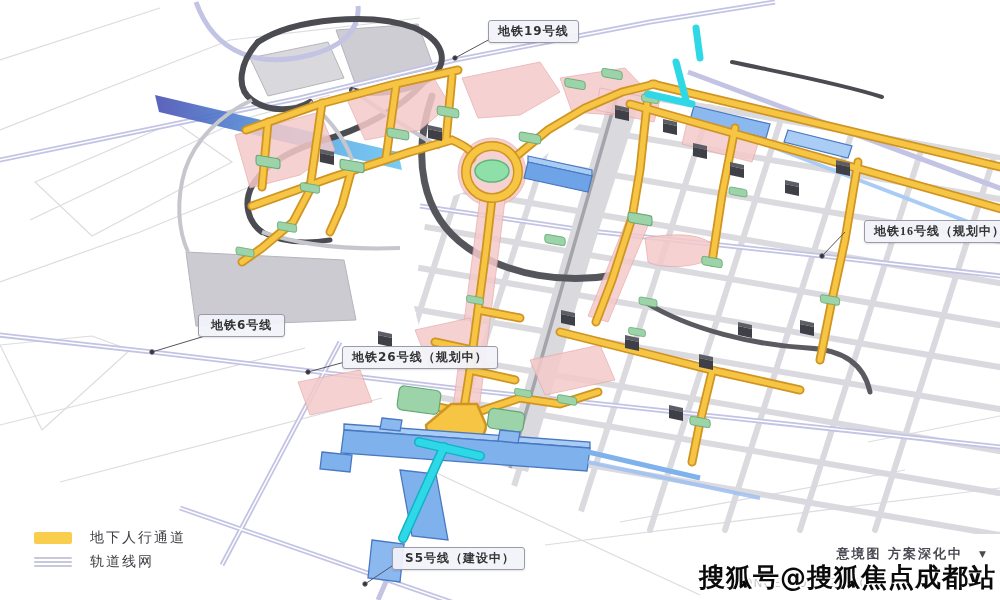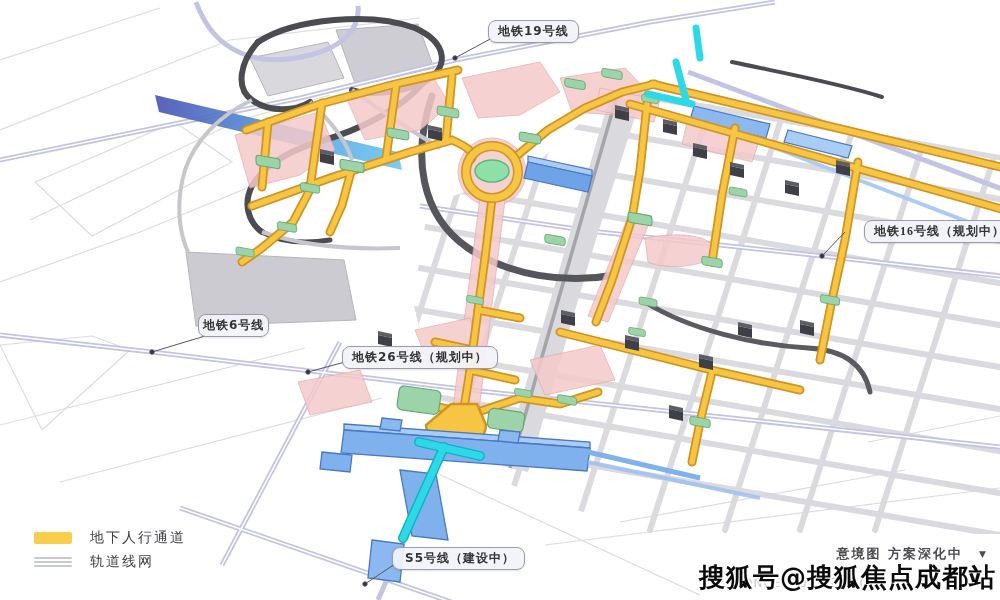--- a/index.html
+++ b/index.html
@@ -1,23 +1,23 @@
 <!DOCTYPE html>
 <html><head>
 <meta charset="utf-8">
 <style>
   html,body{margin:0;padding:0;background:#fff;}
   .stage{position:relative;width:1000px;height:600px;overflow:hidden;background:#fff;
          font-family:"DejaVu Sans","Liberation Sans",sans-serif;}
   .stage svg{position:absolute;left:0;top:0;}
   
   .map-label{position:absolute;background:rgba(242,242,250,0.94);border:1px solid #9a9aa8;
-             border-radius:8px;padding:2px 9px;font-size:12px;font-weight:bold;color:#333;
+             border-radius:3px;padding:2px 9px;font-size:12px;font-weight:bold;color:#333;
              letter-spacing:1px;white-space:nowrap;box-shadow:0 1px 2px rgba(0,0,0,.12);z-index:5;}
-  .map-label.wide{padding:2px 4px;}
+  .map-label.wide{padding:2px 12px;}
   
   .legend{position:absolute;left:22px;top:526px;z-index:5;}
   .legend-row{display:flex;align-items:center;height:24px;margin-left:12px;}
   .legend-label{margin-left:18px;font-size:14px;color:#3f3f45;letter-spacing:2px;}
   .sw{width:38px;height:12px;border-radius:2px;}
   .sw-corridor{background:#f9ce4d;}
   .sw-plaza{background:#bcd9c2;border:1px solid #9db8a3;box-sizing:border-box;}
   .sw-rail{display:flex;flex-direction:column;justify-content:space-between;height:10px;}
   .sw-rail i{display:block;height:2px;background:#c8c8dc;border-radius:1px;}
   

